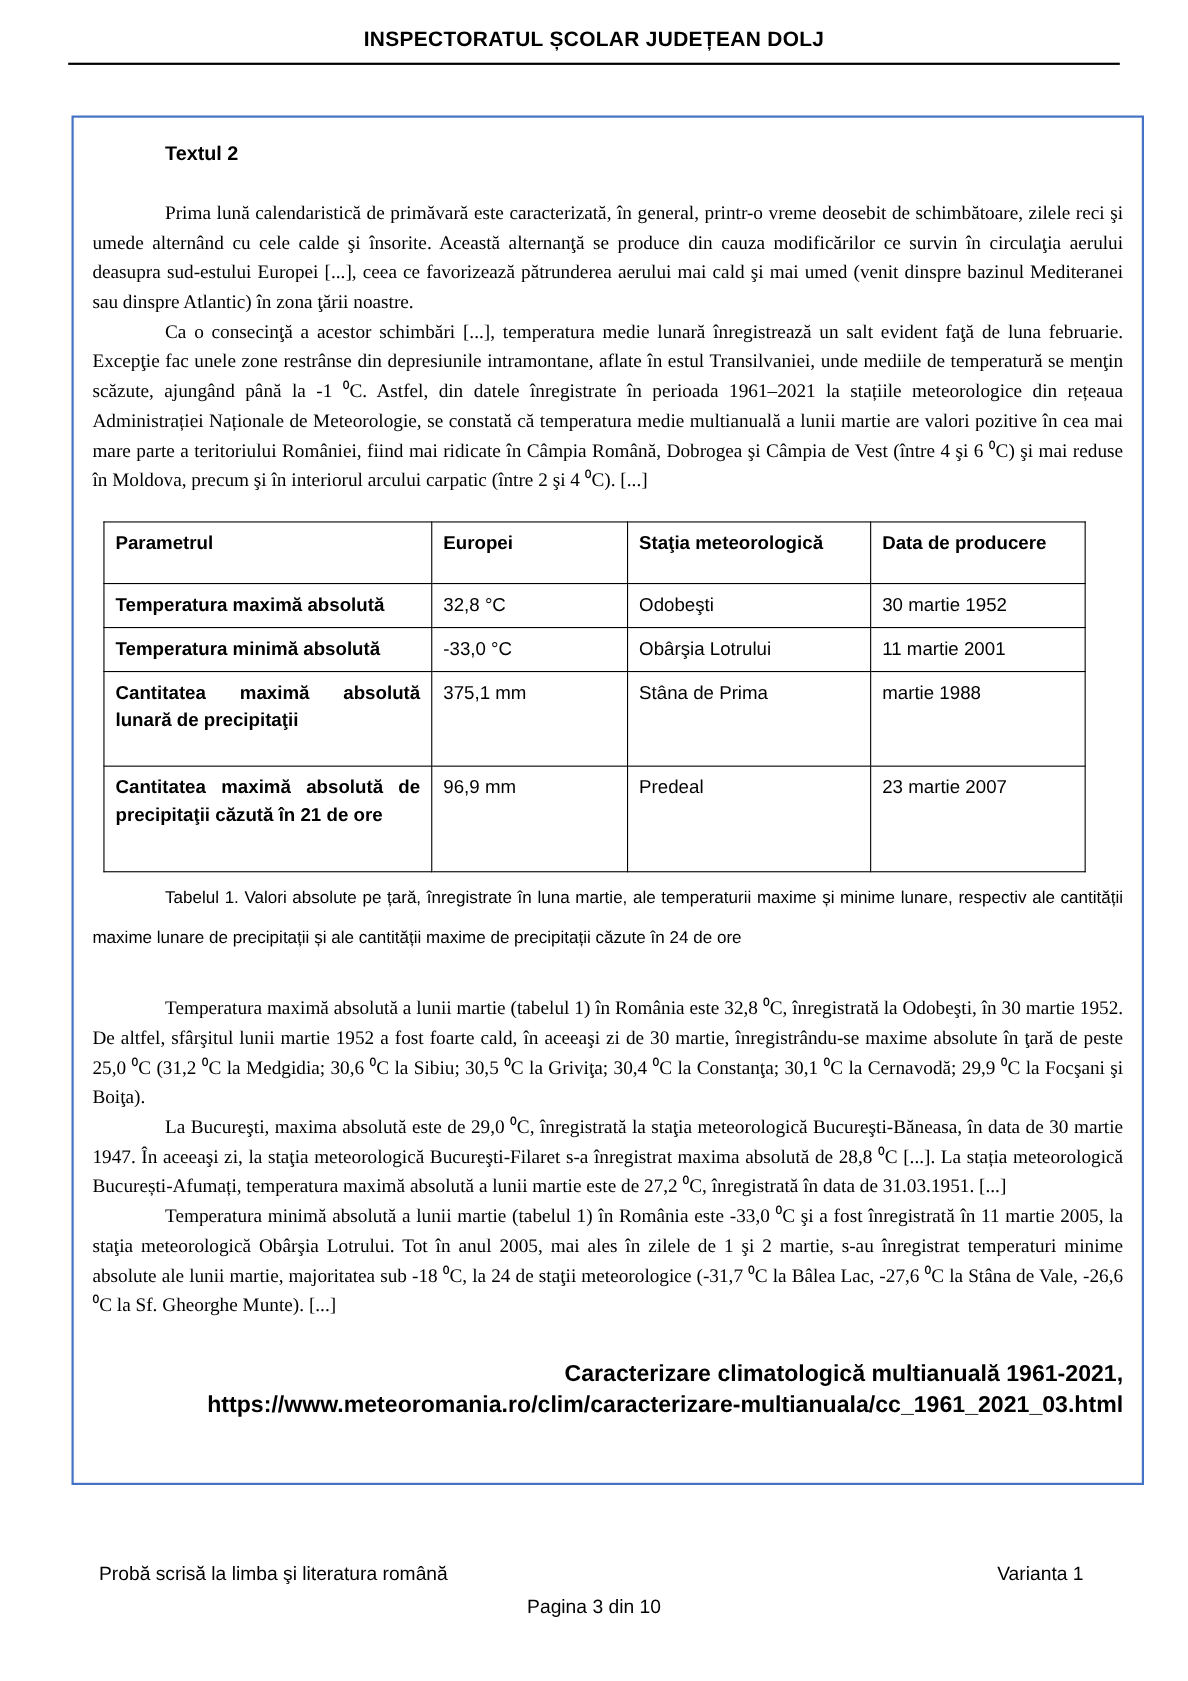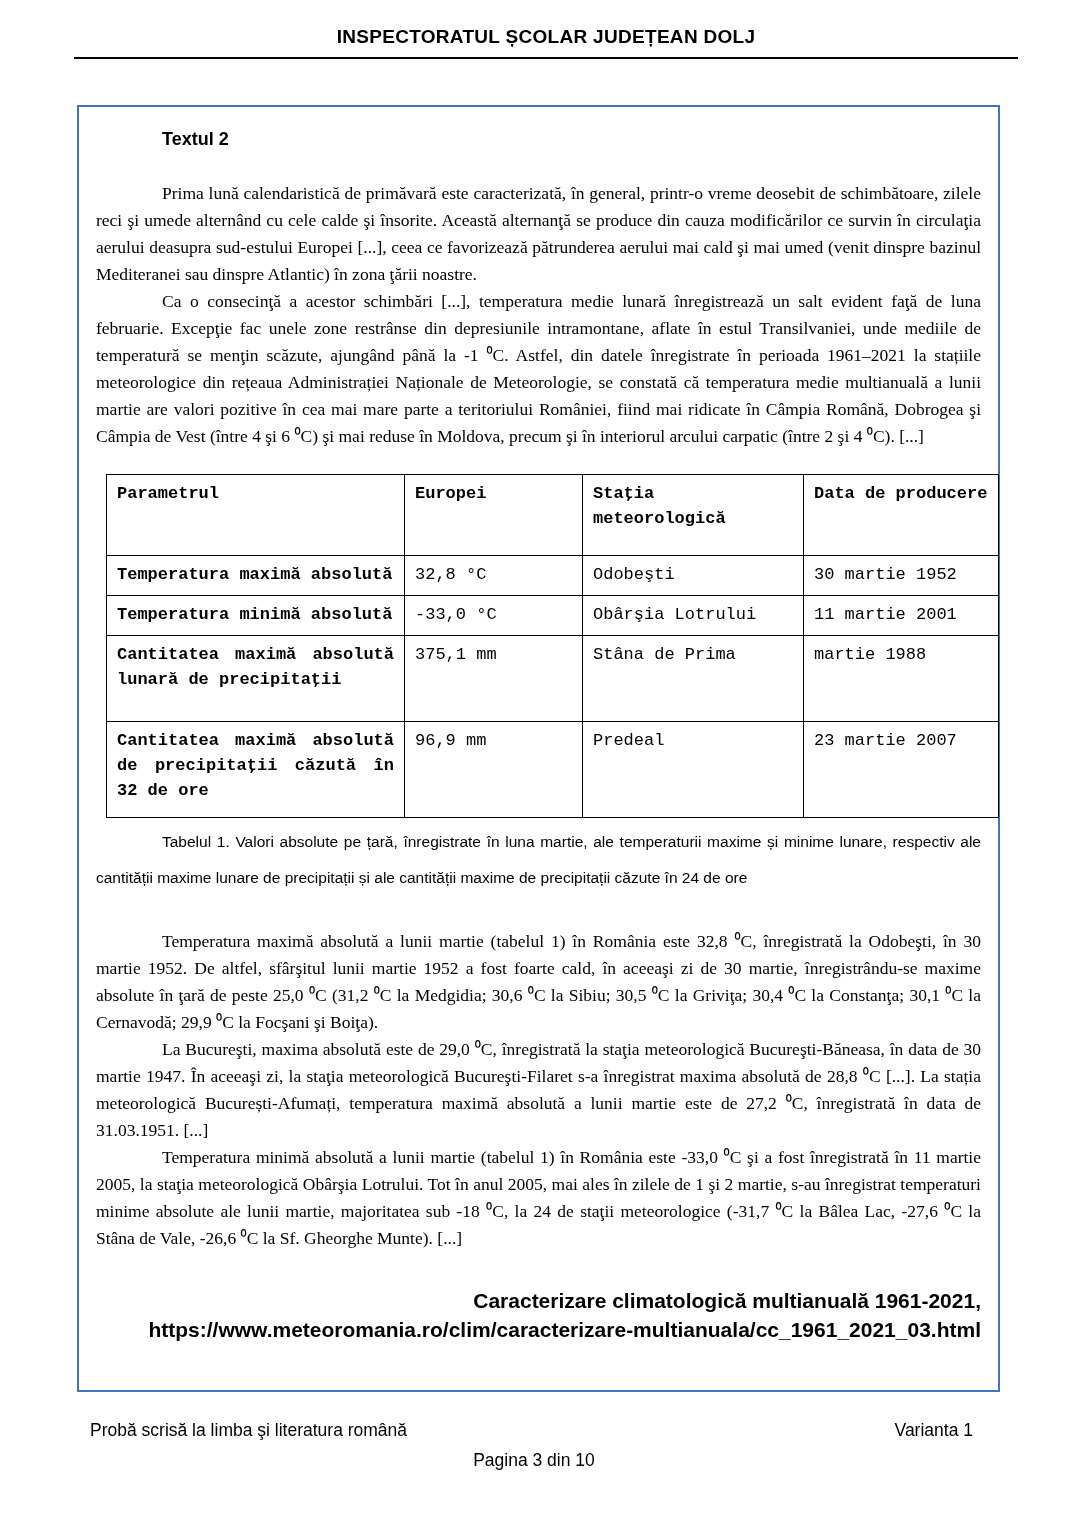--- a/index.html
+++ b/index.html
@@ -9,36 +9,35 @@
     height: 1528px;
     background: #ffffff;
     color: #000000;
     font-family: "Liberation Sans", "DejaVu Sans", sans-serif;
   }
   .page {
     position: relative;
     width: 1080px;
     height: 1528px;
     overflow: hidden;
-    padding-left: 12px;
   }
   .doc-header {
     padding-top: 26px;
     text-align: center;
     font-weight: bold;
     font-size: 19px;
     letter-spacing: 0.3px;
   }
   .header-rule {
     height: 0;
     border-bottom: 2px solid #000000;
     margin: 9px 62px 0 62px;
   }
   .text-box {
-    margin: 46px 80px 0 65px;
+    margin: 46px 40px 0 65px;
     border: 2px solid #4472C4;
     padding: 16px 17px 46px 17px;
     min-height: 1245px;
   }
   .textul-heading {
     font-weight: bold;
     font-size: 18px;
     margin: 6px 0 30px 66px;
   }
   .para {
@@ -54,21 +53,20 @@
     margin: 24px 10px 0 10px;
     width: 892px;
     table-layout: fixed;
   }
   table.records th, table.records td {
     border: 1.7px solid #000000;
     vertical-align: top;
     font-size: 17px;
     line-height: 25px;
     padding: 6px 10px 8px 10px;
-    font-family: Liberation Mono, monospace;
   }
   table.records th {
     font-weight: bold;
     text-align: left;
     padding-bottom: 24px;
   }
   table.records td.param {
     font-weight: bold;
     text-align: justify;
   }
@@ -89,21 +87,21 @@
   .source-block {
     margin-top: 34px;
     text-align: right;
     font-weight: bold;
     font-size: 21px;
     line-height: 29px;
   }
   .page-footer {
     position: absolute;
     left: 0;
-    right: 12px;
+    right: 0;
     top: 1420px;
   }
   .footer-row {
     display: flex;
     justify-content: space-between;
     margin: 0 95px 0 90px;
     font-size: 17.5px;
   }
   .footer-page {
     text-align: center;
@@ -152,21 +150,21 @@
         <td>Obârşia Lotrului</td>
         <td>11 martie 2001</td>
       </tr>
       <tr class="row-3">
         <td class="param">Cantitatea maximă absolută lunară de precipitaţii</td>
         <td>375,1 mm</td>
         <td>Stâna de Prima</td>
         <td>martie 1988</td>
       </tr>
       <tr class="row-4">
-        <td class="param">Cantitatea maximă absolută de precipitaţii căzută în 32 de ore</td>
+        <td class="param">Cantitatea maximă absolută de precipitaţii căzută în 21 de ore</td>
         <td>96,9 mm</td>
         <td>Predeal</td>
         <td>23 martie 2007</td>
       </tr>
     </tbody>
       </table>
 
     <p class="table-caption">Tabelul 1. Valori absolute pe țară, înregistrate în luna martie, ale temperaturii maxime și minime lunare, respectiv ale cantității maxime lunare de precipitații și ale cantității maxime de precipitații căzute în 24 de ore</p>
 
     <div class="after-block">

